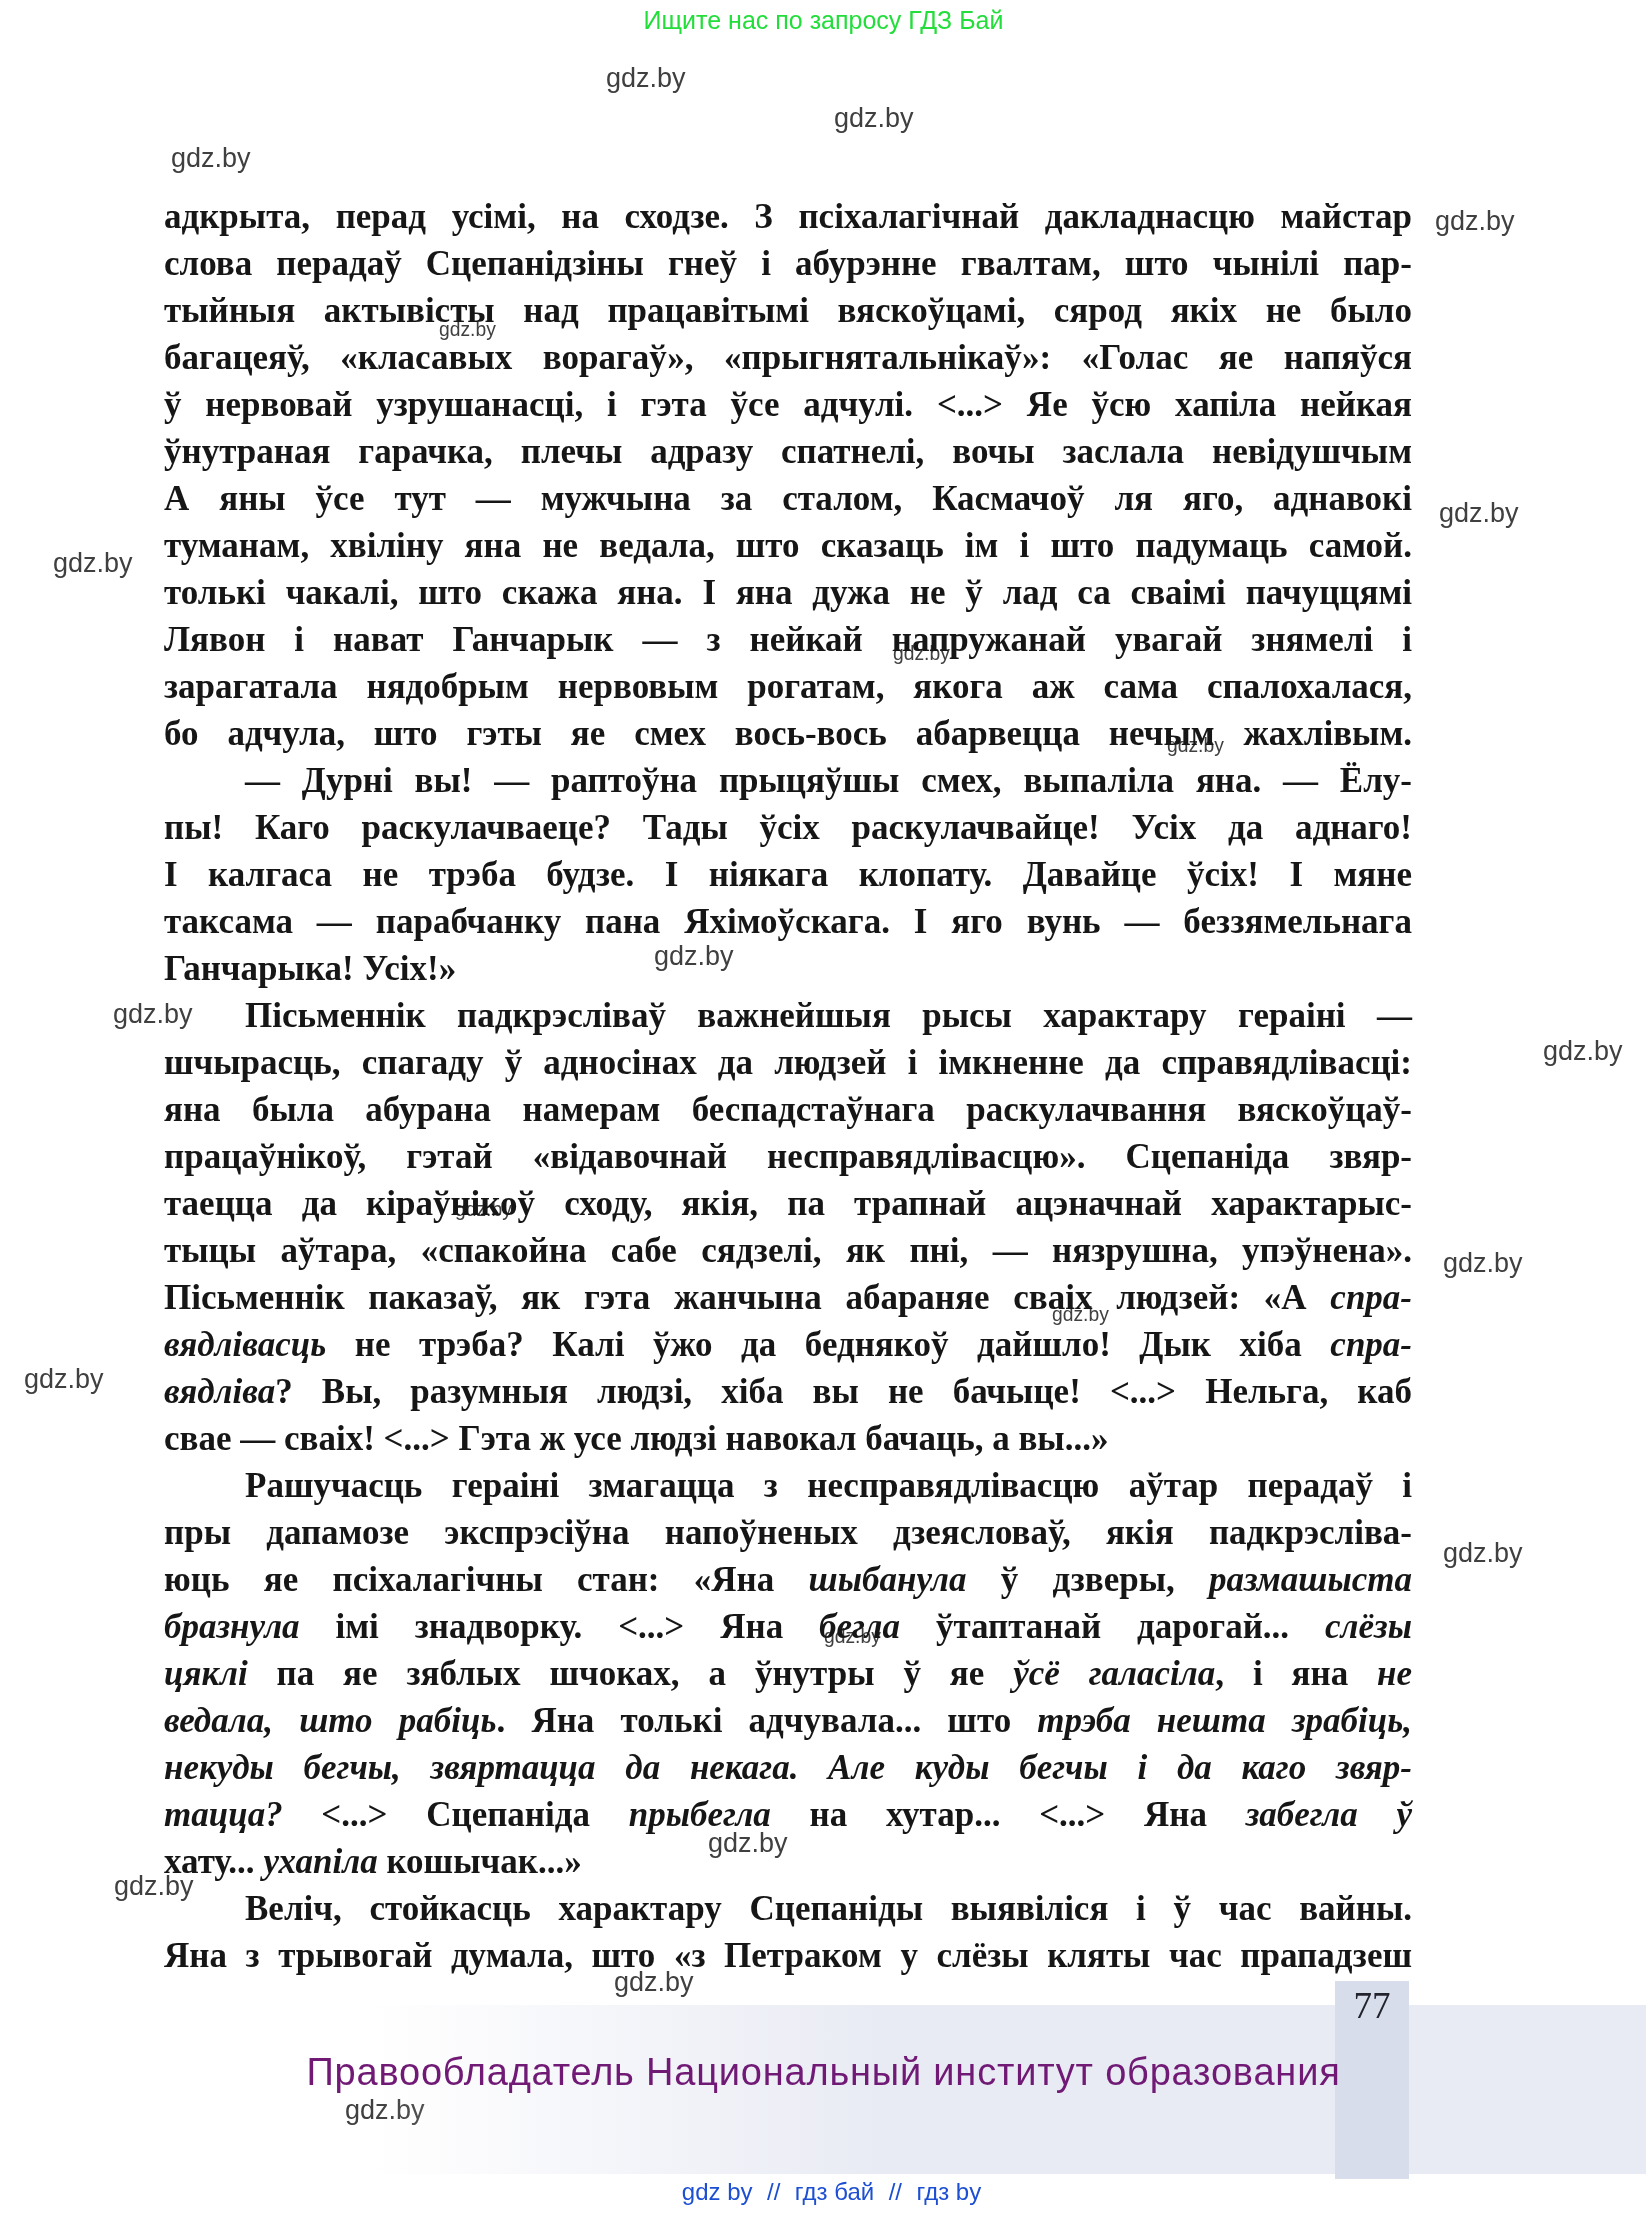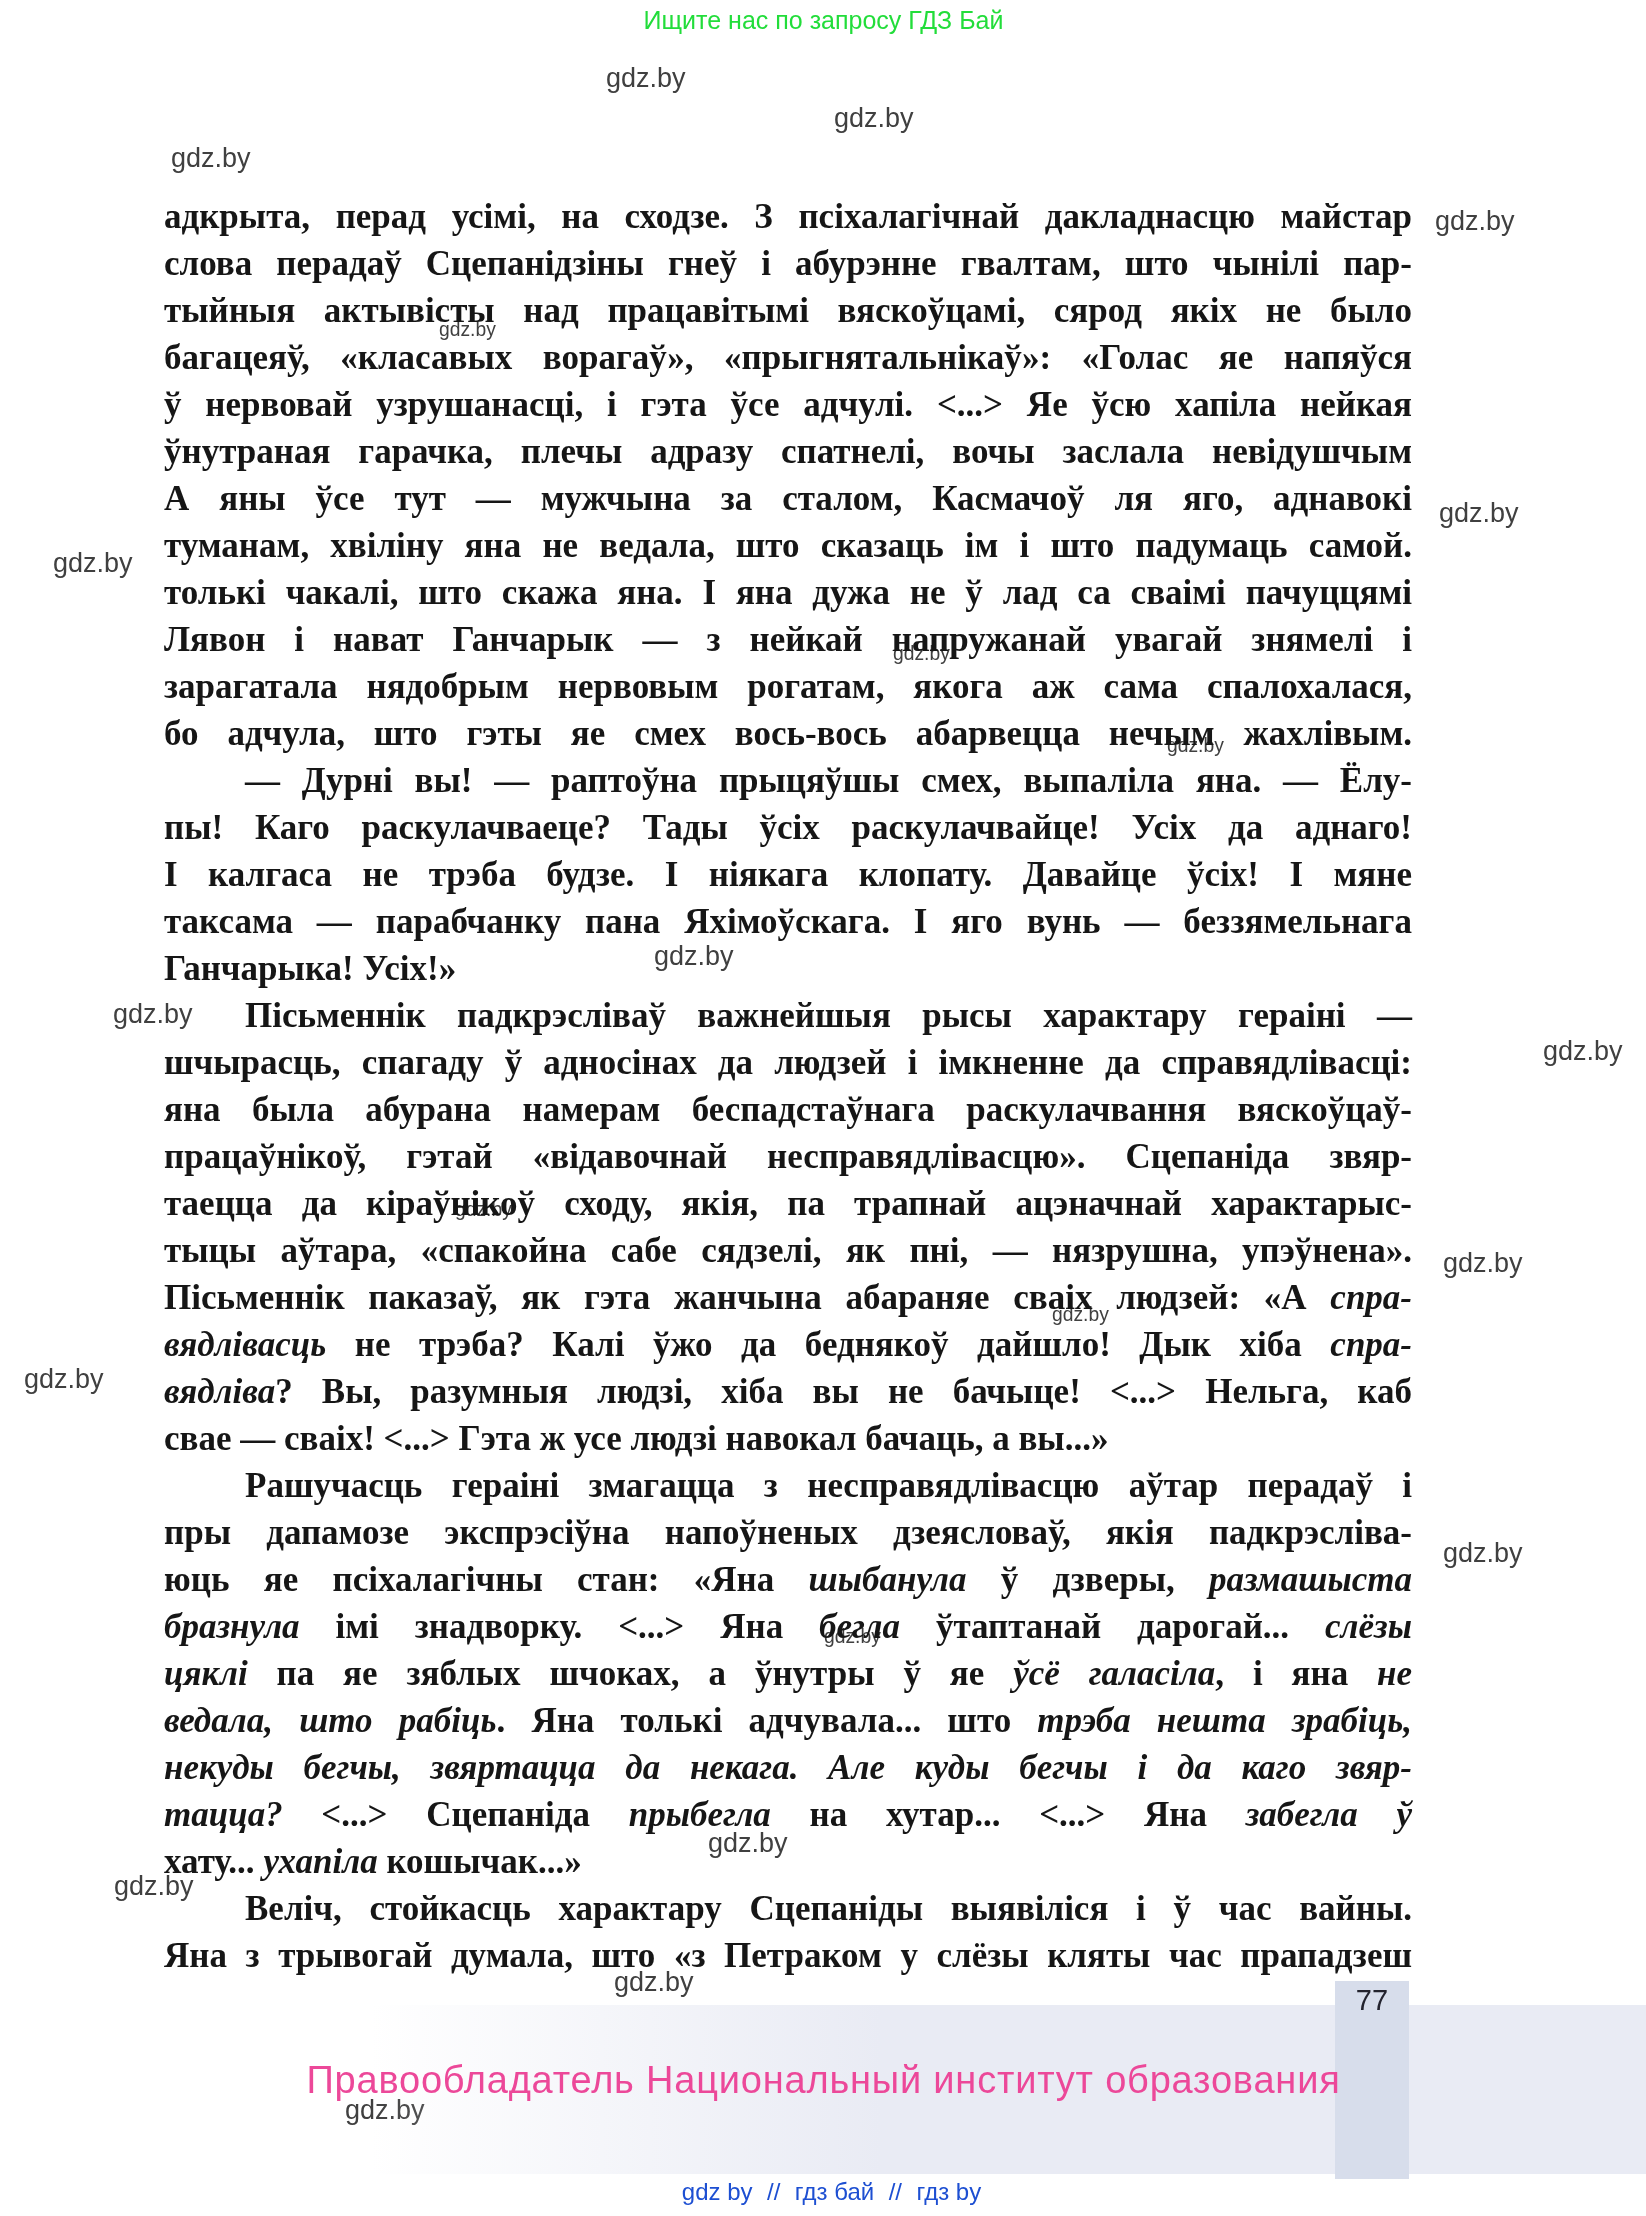--- a/index.html
+++ b/index.html
@@ -13,21 +13,21 @@
   #bodytext{position:absolute;left:164px;top:193px;width:1248px;font-weight:bold;}
   .line{height:47px;line-height:47px;font-size:35px;
         text-align:justify;text-align-last:justify;white-space:nowrap;}
   .line.indent{text-indent:81px;}
   .line.lastline{text-align:left;text-align-last:left;}
   .line i{font-style:italic;}
   .foot-band{position:absolute;left:371px;top:2005px;width:1276px;height:169px;
              background:linear-gradient(90deg,rgba(236,237,244,0) 0%,#f1f2f7 28%,#e9ebf4 100%);}
   .foot-strip{position:absolute;left:1335px;top:1981px;width:74px;height:198px;background:#d7ddeb;}
   .pagenum{position:absolute;left:1335px;top:1984px;width:74px;text-align:center;
-           font-family:Liberation Sans, sans-serif;font-size:29px;color:#23232e;}
+           font-family:Liberation Serif, serif;font-size:37px;color:#23232e;}
   .copyright{position:absolute;left:0;top:2051px;width:1647px;text-align:center;
              font-family:"Liberation Sans",sans-serif;font-size:38px;letter-spacing:0.8px;}
   .footlinks{position:absolute;left:0;top:2178px;width:1647px;text-align:center;
              font-family:"Liberation Sans",sans-serif;font-size:24px;padding-left:8px;}
   .footlinks .sep{margin:0 14.5px;}
   .footlinks .flink{cursor:pointer;}
 </style>
 </head>
 <body>
 
@@ -100,18 +100,18 @@
       <div class="line"><i>тацца?</i><span> &lt;...&gt; Сцепаніда </span><i>прыбегла</i><span> на хутар... &lt;...&gt; Яна </span><i>забегла ў</i></div>
       <div class="line lastline"><span>хату... </span><i>ухапіла</i><span> кошычак...»</span></div>
       <div class="line indent"><span>Веліч, стойкасць характару Сцепаніды выявіліся і ў час вайны.</span></div>
       <div class="line"><span>Яна з трывогай думала, што «з Петраком у слёзы кляты час прападзеш</span></div>
     </div>
 
   <div class="foot-band" style="background: linear-gradient(90deg, rgba(236, 237, 244, 0) 0%, rgb(233, 235, 244) 40%, rgb(233, 235, 244) 100%);"></div>
   <div class="foot-strip" style="background: rgb(215, 221, 235);"></div>
   <div class="pagenum">77</div>
 
-  <div class="copyright" style="color: #ec4899; margin-top: 8px;">Правообладатель Национальный институт образования</div>
+  <div class="copyright" style="color: #701a75;">Правообладатель Национальный институт образования</div>
 
   <div class="footlinks" style="color: rgb(29, 79, 210);"><span class="flink">gdz by</span><span class="sep">//</span><span class="flink">гдз бай</span><span class="sep">//</span><span class="flink">гдз by</span></div>
 
 </div>
 
 
 </body></html>

